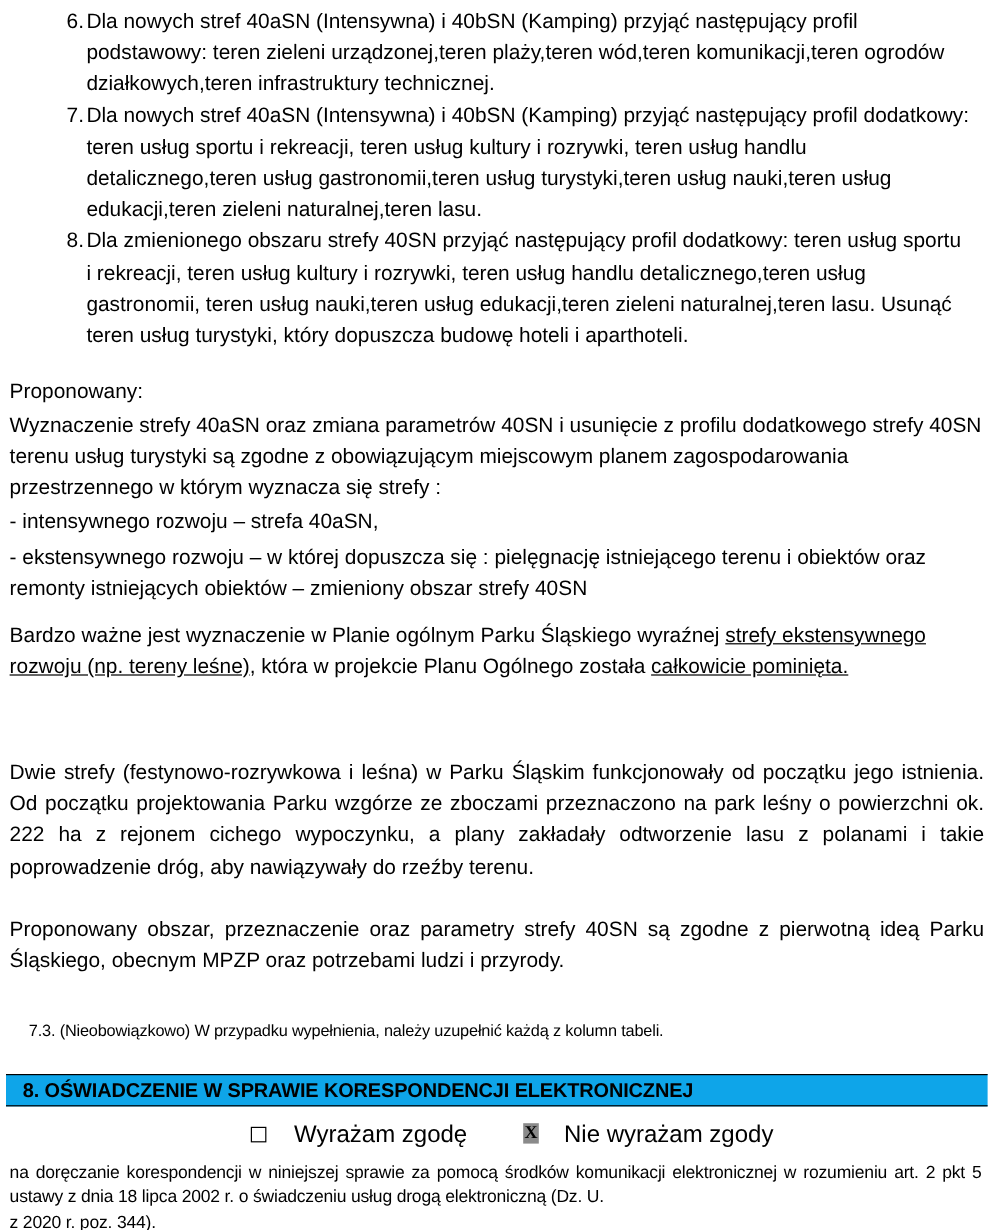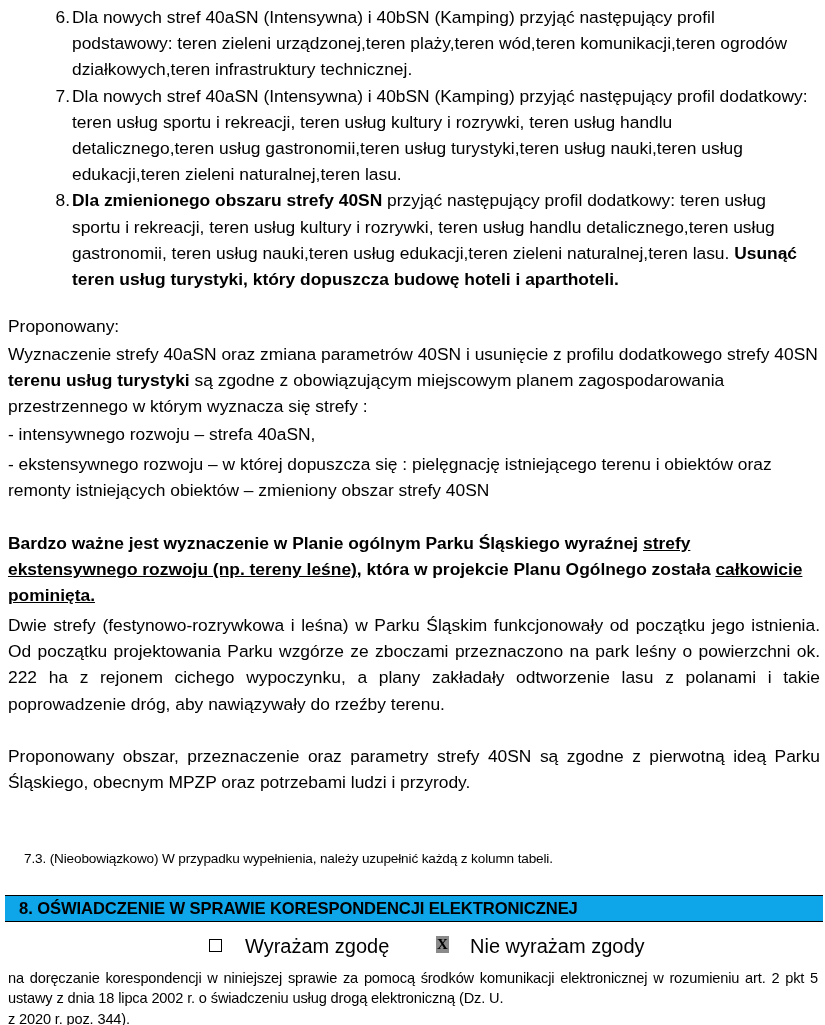--- a/index.html
+++ b/index.html
@@ -50,22 +50,23 @@
 
   
   .p {
     position: absolute;
     font-size: 17.4px;
     line-height: 26.2px;
   }
   .p.just {
     text-align: justify;
     text-justify: inter-word;
-  }
-  .bold { font-weight: bold; margin-top: 14px; }
+    margin-top: 18px;
+  }
+  .bold { font-weight: normal; }
   .u { text-decoration: underline; }
 
   
   .note {
     position: absolute;
     font-size: 13.6px;
     line-height: 18px;
     letter-spacing: -0.15px;
   }
 

